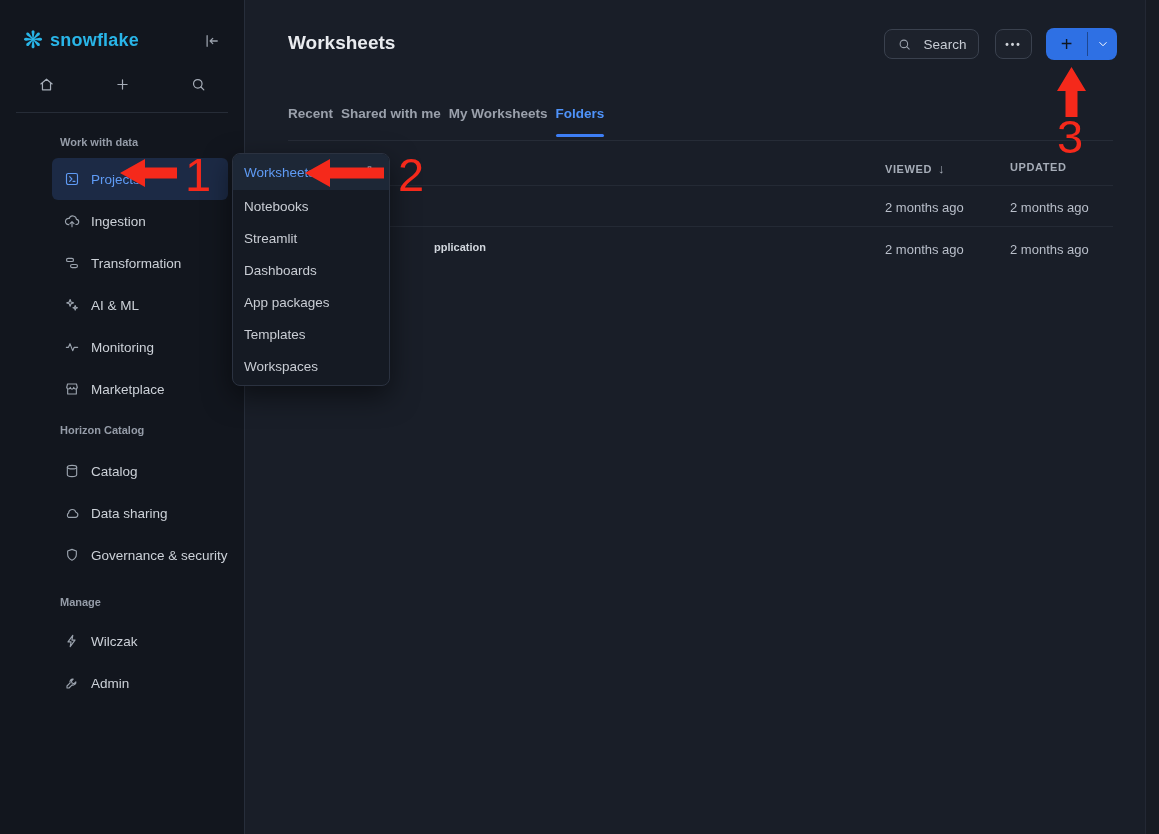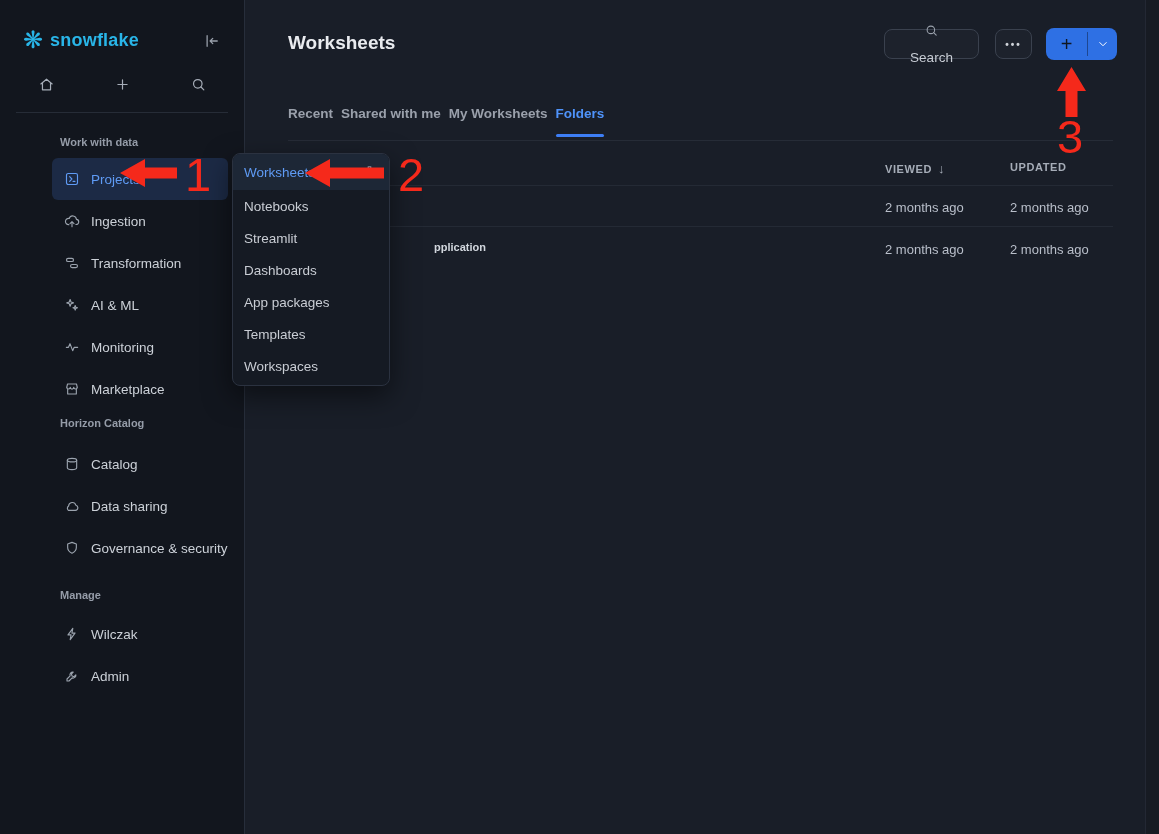--- a/index.html
+++ b/index.html
@@ -16,21 +16,21 @@
   .logo { position:absolute; left:23px; top:28px; display:flex; align-items:center; gap:7px; color:#29b5e8; }
   .logo-glyph { font-size:24px; line-height:24px; }
   .logo-text { font-size:18px; font-weight:600; letter-spacing:.2px; }
   .collapse-btn { position:absolute; left:201px; top:30px; width:22px; height:22px; color:#9aa1ac; display:flex; align-items:center; justify-content:center; cursor:pointer; }
   .quickbar { position:absolute; left:16px; right:16px; top:68px; display:flex; justify-content:space-between; padding:0 14px; }
   .quickbar .qbtn { width:32px; height:32px; display:flex; align-items:center; justify-content:center; color:#a6adb8; cursor:pointer; border-radius:6px; }
   .sidebar-divider { position:absolute; left:16px; right:16px; top:112px; height:1px; background:#262c37; }
 
   .nav { position:absolute; top:132px; left:0; right:0;padding-left:36px; }
   .section-label { height:20px; line-height:20px; padding-left:24px; font-size:11px; font-weight:700; color:#959ca8; }
-  .sec2 .section-label { margin-top:3px; }
+  .sec2 .section-label { margin-top:10px; }
   .sec3 .section-label { margin-top:16px; }
   .nav-items { margin-top:6px; }
   .sec2 .nav-items { margin-top:10px; }
   .sec3 .nav-items { margin-top:8px; }
   .nav-item { height:42px; margin:0 16px; padding-left:12px; border-radius:6px; display:flex; align-items:center; gap:11px; color:#ccd1d8; font-size:13.5px; cursor:pointer; }
   .nav-item .nicon { color:#9ba3ae; display:flex; }
   .nav-item.selected { background:#1c2a45; color:#5f9bf5; }
   .nav-item.selected .nicon { color:#5f9bf5; }
 
   .user-area { position:absolute; left:0; right:0; bottom:0; height:62px; }
@@ -40,21 +40,21 @@
   .user-vdiv { position:absolute; left:190px; top:3px; height:38px; width:1px; background:#2b323e; }
   .bell-wrap { position:absolute; left:205px; top:10px; width:26px; height:26px; color:#a6adb8; cursor:pointer; }
   .bell-wrap svg { margin:3px 0 0 3px; }
   .notif-dot { position:absolute; right:-1px; top:-3px; width:9px; height:9px; border-radius:50%; background:#ee3b30; }
 
   
   .main { position:absolute; left:246px; top:0; right:0; bottom:0; }
   .page-title { position:absolute; left:42px; top:32px; font-size:19px; font-weight:700; color:#e9ebef; }
 
   .btn { position:absolute; border:1px solid #3a414e; background:#1d222c; border-radius:8px; color:#ccd1d8; display:flex; align-items:center; justify-content:center; cursor:pointer; }
-  .search-btn { left:638px; top:29px; width:95px; height:30px; gap:12px; font-size:13.5px; color:#c8cdd5;flex-direction:column; }
+  .search-btn { left:638px; top:29px; width:95px; height:30px; gap:12px; font-size:13.5px; color:#c8cdd5; }
   .search-btn .sic { color:#9aa1ac; display:flex; }
   .more-btn { left:749px; top:29px; width:37px; height:30px; font-size:10px; letter-spacing:2px; font-weight:700; color:#d0d4da; }
   .split-btn { position:absolute; left:800px; top:28px; width:71px; height:32px; border-radius:8px; background:#2e70e4; display:flex; cursor:pointer; overflow:hidden; }
   .split-plus { width:41px; display:flex; align-items:center; justify-content:center; font-size:20px; font-weight:500; color:#0f1722; }
   .split-sep { width:1px; background:rgba(10,22,44,.45); margin:4px 0; }
   .split-caret { flex:1; display:flex; align-items:center; justify-content:center; color:#fff; }
 
   .tabs { position:absolute; left:42px; top:104px; display:flex; gap:8px; }
   .tab { position:relative; height:33px; font-size:13.5px; font-weight:600; color:#9aa0ab; line-height:20px; cursor:pointer; }
   .tab.active { color:#4f93fa; }

